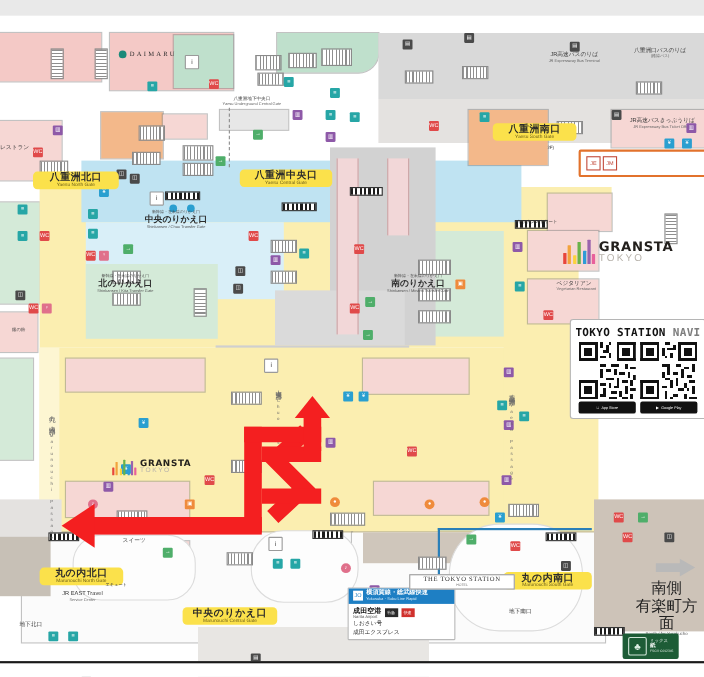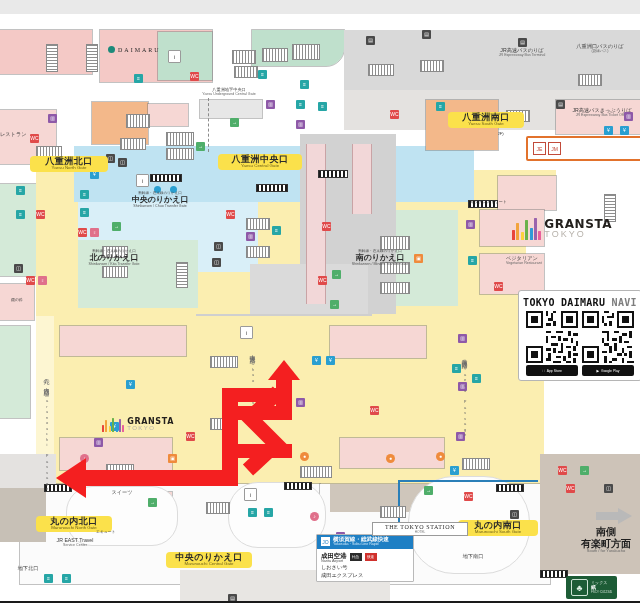--- a/index.html
+++ b/index.html
@@ -108,21 +108,21 @@
   .gransta.small .g1{font-size:8px;}
   .gransta.small .g2{font-size:6px;letter-spacing:1.4px;}
 
   
   .hotel{position:absolute;background:#fff;border:1px solid #9a9a9a;padding:1px 4px;text-align:center;}
   .hotel .t{font-size:6px;color:#2b2b2b;letter-spacing:.6px;font-family:"Liberation Serif","DejaVu Serif",serif;}
   .hotel .s{font-size:3.2px;color:#777;}
 
   
   .dirsign{position:absolute;text-align:center;line-height:1.15;}
-  .dirsign .jp{font-size:10px;font-weight:bold;color:#1f1f1f;display:block;}
+  .dirsign .jp{font-size:14px;font-weight:normal;color:#1f1f1f;display:block;}
   .dirsign .en{font-size:4px;color:#666;display:block;}
   .arrowgrey{position:absolute;}
 
   
   .fsc{position:absolute;background:#1d5c36;border-radius:2px;display:flex;align-items:center;
        gap:3px;padding:3px 5px;}
   .fsc .mk{width:15px;height:15px;border:1px solid #cfe4d6;border-radius:2px;color:#dff0e5;
            font-size:9px;display:flex;align-items:center;justify-content:center;}
   .fsc .tx{line-height:1.1;}
   .fsc .t1{font-size:4px;color:#e9f3ec;}
@@ -508,21 +508,21 @@
 
     <div class="keiyo" style="left:526px;top:122px;width:106px;">
       <span class="icos">
         <span class="ico">JE</span>
         <span class="ico">JM</span>
       </span>
     </div>
 
     <div class="app" style="left:518px;top:276px;width:114px;">
       <div class="r2">
-        <span>TOKYO DAIMARU</span>
+        <span>TOKYO STATION</span>
         <span class="nv">NAVI</span>
       </div>
       <div class="qrs">
         <span class="qrb">
           <span class="qr" style="display:block;">
             <svg width="52" height="52" viewBox="0 0 21 21" shape-rendering="crispEdges" aria-hidden="true">
               <rect width="21" height="21" fill="#fff"></rect>
               <g fill="#111">
                 <rect x="0" y="0" width="7" height="1"></rect>
                   <rect x="0" y="6" width="7" height="1"></rect>

